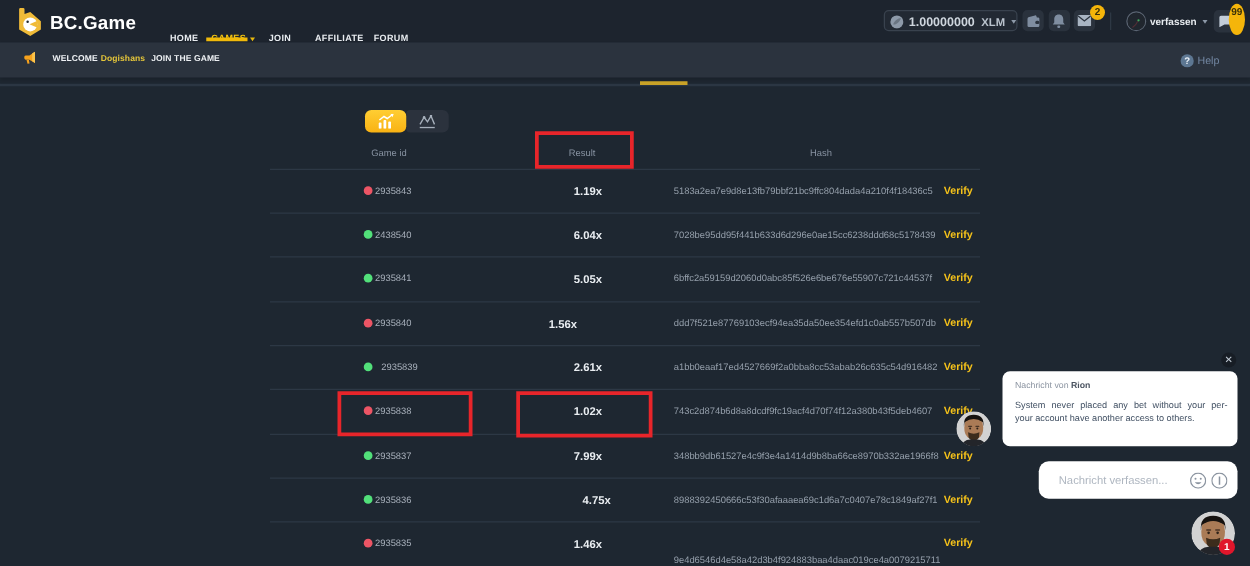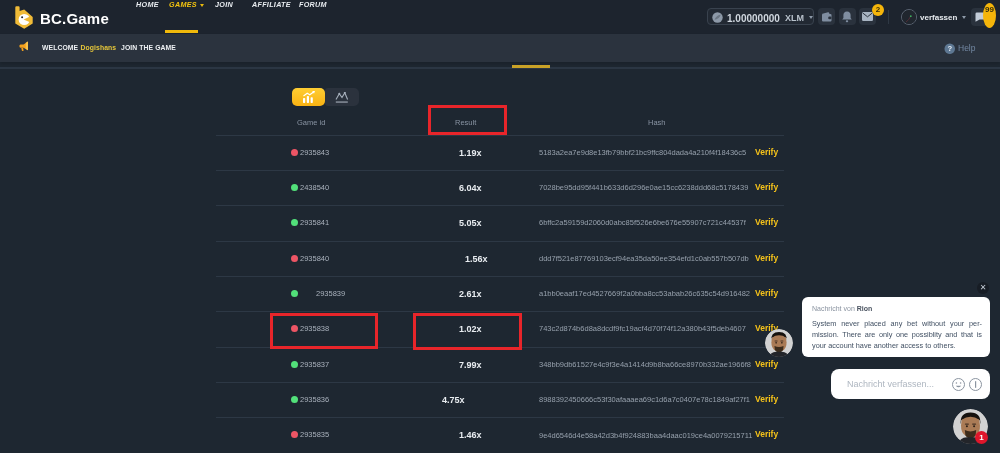--- a/index.html
+++ b/index.html
@@ -3,21 +3,21 @@
 <meta charset="utf-8">
 <style>
 * { margin:0; padding:0; box-sizing:border-box; }
 html,body { width:1000px; height:453px; overflow:hidden; }
 body { font-family:"Liberation Sans", sans-serif; background:#1e2731; position:relative; }
 .abs { position:absolute; }
 
 
 #topbar { position:absolute; left:0; top:0; width:1000px; height:34px; background:#1d242e; }
 #logo-txt { position:absolute; left:40px; top:9.5px; font-size:15px; font-weight:bold; color:#fff; letter-spacing:0.2px; }
-.nav { position:absolute; top:0; font-size:7.2px; font-weight:bold; color:#e8ecf0; letter-spacing:0.3px;font-style:italic; }
+.nav { position:absolute; top:26px; font-size:7.2px; font-weight:bold; color:#e8ecf0; letter-spacing:0.3px; }
 #nav-games { color:#f5c50f; }
 #games-underline { position:absolute; left:165px; top:29.5px; width:33px; height:3px; background:#f0b90b; }
 .caret { display:inline-block; width:0; height:0; border-left:2.8px solid transparent; border-right:2.8px solid transparent; border-top:3.6px solid #e8b90d; vertical-align:middle; margin-left:3px; }
 .caret.gray { border-top-color:#8d99a8; }
 
 #balance { position:absolute; left:707px; top:8px; width:107px; height:17px; border:1px solid #39424e; border-radius:4px; background:#222933; }
 #balance .num { position:absolute; left:19px; top:4px; font-size:10px; font-weight:bold; color:#cfd6de; }
 #balance .cur { position:absolute; left:77px; top:4px; font-size:9px; font-weight:bold; color:#b9c2cc; }
 .iconbtn { position:absolute; top:8px; width:17px; height:17px; background:#2a323d; border-radius:4px; }
 #sep1 { position:absolute; left:888px; top:10px; width:1px; height:14px; background:#2e3844; }
@@ -177,65 +177,64 @@
     <div class="verify" style="top:182.025px">Verify</div>
     <div class="rowline" style="top:205.2px"></div>
     <div class="dot g" style="left:291px;top:219.375px"></div>
     <div class="gid" style="left:300px;top:218.375px">2935841</div>
     <div class="res" style="left:459px;top:218.375px">5.05x</div>
     <div class="hash" style="left:539px;top:218.375px">6bffc2a59159d2060d0abc85f526e6be676e55907c721c44537f</div>
     <div class="verify" style="top:217.375px">Verify</div>
     <div class="rowline" style="top:240.55px"></div>
     <div class="dot r" style="left:291px;top:254.72500000000002px"></div>
     <div class="gid" style="left:300px;top:253.72500000000002px">2935840</div>
-    <div class="res" style="left:465px;top:253.72500000000002px">1.56x</div>
+    <div class="res" style="left:439px;top:253.72500000000002px">1.56x</div>
     <div class="hash" style="left:539px;top:253.72500000000002px">ddd7f521e87769103ecf94ea35da50ee354efd1c0ab557b507db</div>
     <div class="verify" style="top:252.72500000000002px">Verify</div>
     <div class="rowline" style="top:275.9px"></div>
     <div class="dot g" style="left:291px;top:290.075px"></div>
-    <div class="gid" style="left:316px;top:289.075px">2935839</div>
+    <div class="gid" style="left:305px;top:289.075px">2935839</div>
     <div class="res" style="left:459px;top:289.075px">2.61x</div>
     <div class="hash" style="left:539px;top:289.075px">a1bb0eaaf17ed4527669f2a0bba8cc53abab26c635c54d916482</div>
     <div class="verify" style="top:288.075px">Verify</div>
     <div class="rowline" style="top:311.25px"></div>
     <div class="dot r" style="left:291px;top:325.425px"></div>
     <div class="gid" style="left:300px;top:324.425px">2935838</div>
     <div class="res" style="left:459px;top:324.425px">1.02x</div>
     <div class="hash" style="left:539px;top:324.425px">743c2d874b6d8a8dcdf9fc19acf4d70f74f12a380b43f5deb4607</div>
     <div class="verify" style="top:323.425px">Verify</div>
     <div class="rowline" style="top:346.6px"></div>
     <div class="dot g" style="left:291px;top:360.77500000000003px"></div>
     <div class="gid" style="left:300px;top:359.77500000000003px">2935837</div>
     <div class="res" style="left:459px;top:359.77500000000003px">7.99x</div>
     <div class="hash" style="left:539px;top:359.77500000000003px">348bb9db61527e4c9f3e4a1414d9b8ba66ce8970b332ae1966f8</div>
     <div class="verify" style="top:358.77500000000003px">Verify</div>
     <div class="rowline" style="top:381.95000000000005px"></div>
     <div class="dot g" style="left:291px;top:396.12500000000006px"></div>
     <div class="gid" style="left:300px;top:395.12500000000006px">2935836</div>
-    <div class="res" style="left:442px;top:395.12500000000006px">4.75x</div>
+    <div class="res" style="left:466px;top:395.12500000000006px">4.75x</div>
     <div class="hash" style="left:539px;top:395.12500000000006px">8988392450666c53f30afaaaea69c1d6a7c0407e78c1849af27f1</div>
     <div class="verify" style="top:394.12500000000006px">Verify</div>
     <div class="rowline" style="top:417.3px"></div>
     <div class="dot r" style="left:291px;top:431.475px"></div>
     <div class="gid" style="left:300px;top:430.475px">2935835</div>
     <div class="res" style="left:459px;top:430.475px">1.46x</div>
-    <div class="hash" style="left:539px;top:431px">9e4d6546d4e58a42d3b4f924883baa4daac019ce4a0079215711</div>
+    <div class="hash" style="left:539px;top:443px">9e4d6546d4e58a42d3b4f924883baa4daac019ce4a0079215711</div>
     <div class="verify" style="top:429.475px">Verify</div>
   </div>
 
 <div class="redbox" style="left:428px;top:105px;width:79px;height:30px;"></div>
 <div class="redbox" style="left:270px;top:313px;width:108px;height:36px;"></div>
 <div class="redbox" style="left:413px;top:313px;width:109px;height:37px;"></div>
 
 <div id="closex">✕</div>
 <div id="msgbox">
   <div class="from">Nachricht von <b>Rion</b></div>
   <div class="txt">
       <div class="jl">System never placed any bet without your per-</div>
-      <div class="jl">mission. There are only one possiblity and that is</div>
       <div>your account have another access to others.</div>
     </div>
 </div>
 <div class="avatar-wrap" style="left:765px;top:329px;width:28px;height:28px;">
   <svg width="28" height="28" viewBox="0 0 34 34">
     <circle cx="17" cy="17" r="17" fill="#d2d2d2"></circle>
     <path d="M7.5 15 Q6.5 3.5 17 3.5 Q27.5 3.5 26.5 15 L26 11 Q22 8.5 17 8.5 Q12 8.5 8 11 Z" fill="#16120f"></path>
     <path d="M8.5 10.5 Q12.5 7.5 17 7.5 Q21.5 7.5 25.5 10.5 L26.2 16 Q26.5 23.5 21 26.5 L13 26.5 Q7.5 23.5 7.8 16 Z" fill="#aa7b56"></path>
     <rect x="11.5" y="14" width="4" height="1.2" rx="0.6" fill="#4a3526"></rect>
     <rect x="18.5" y="14" width="4" height="1.2" rx="0.6" fill="#4a3526"></rect>

